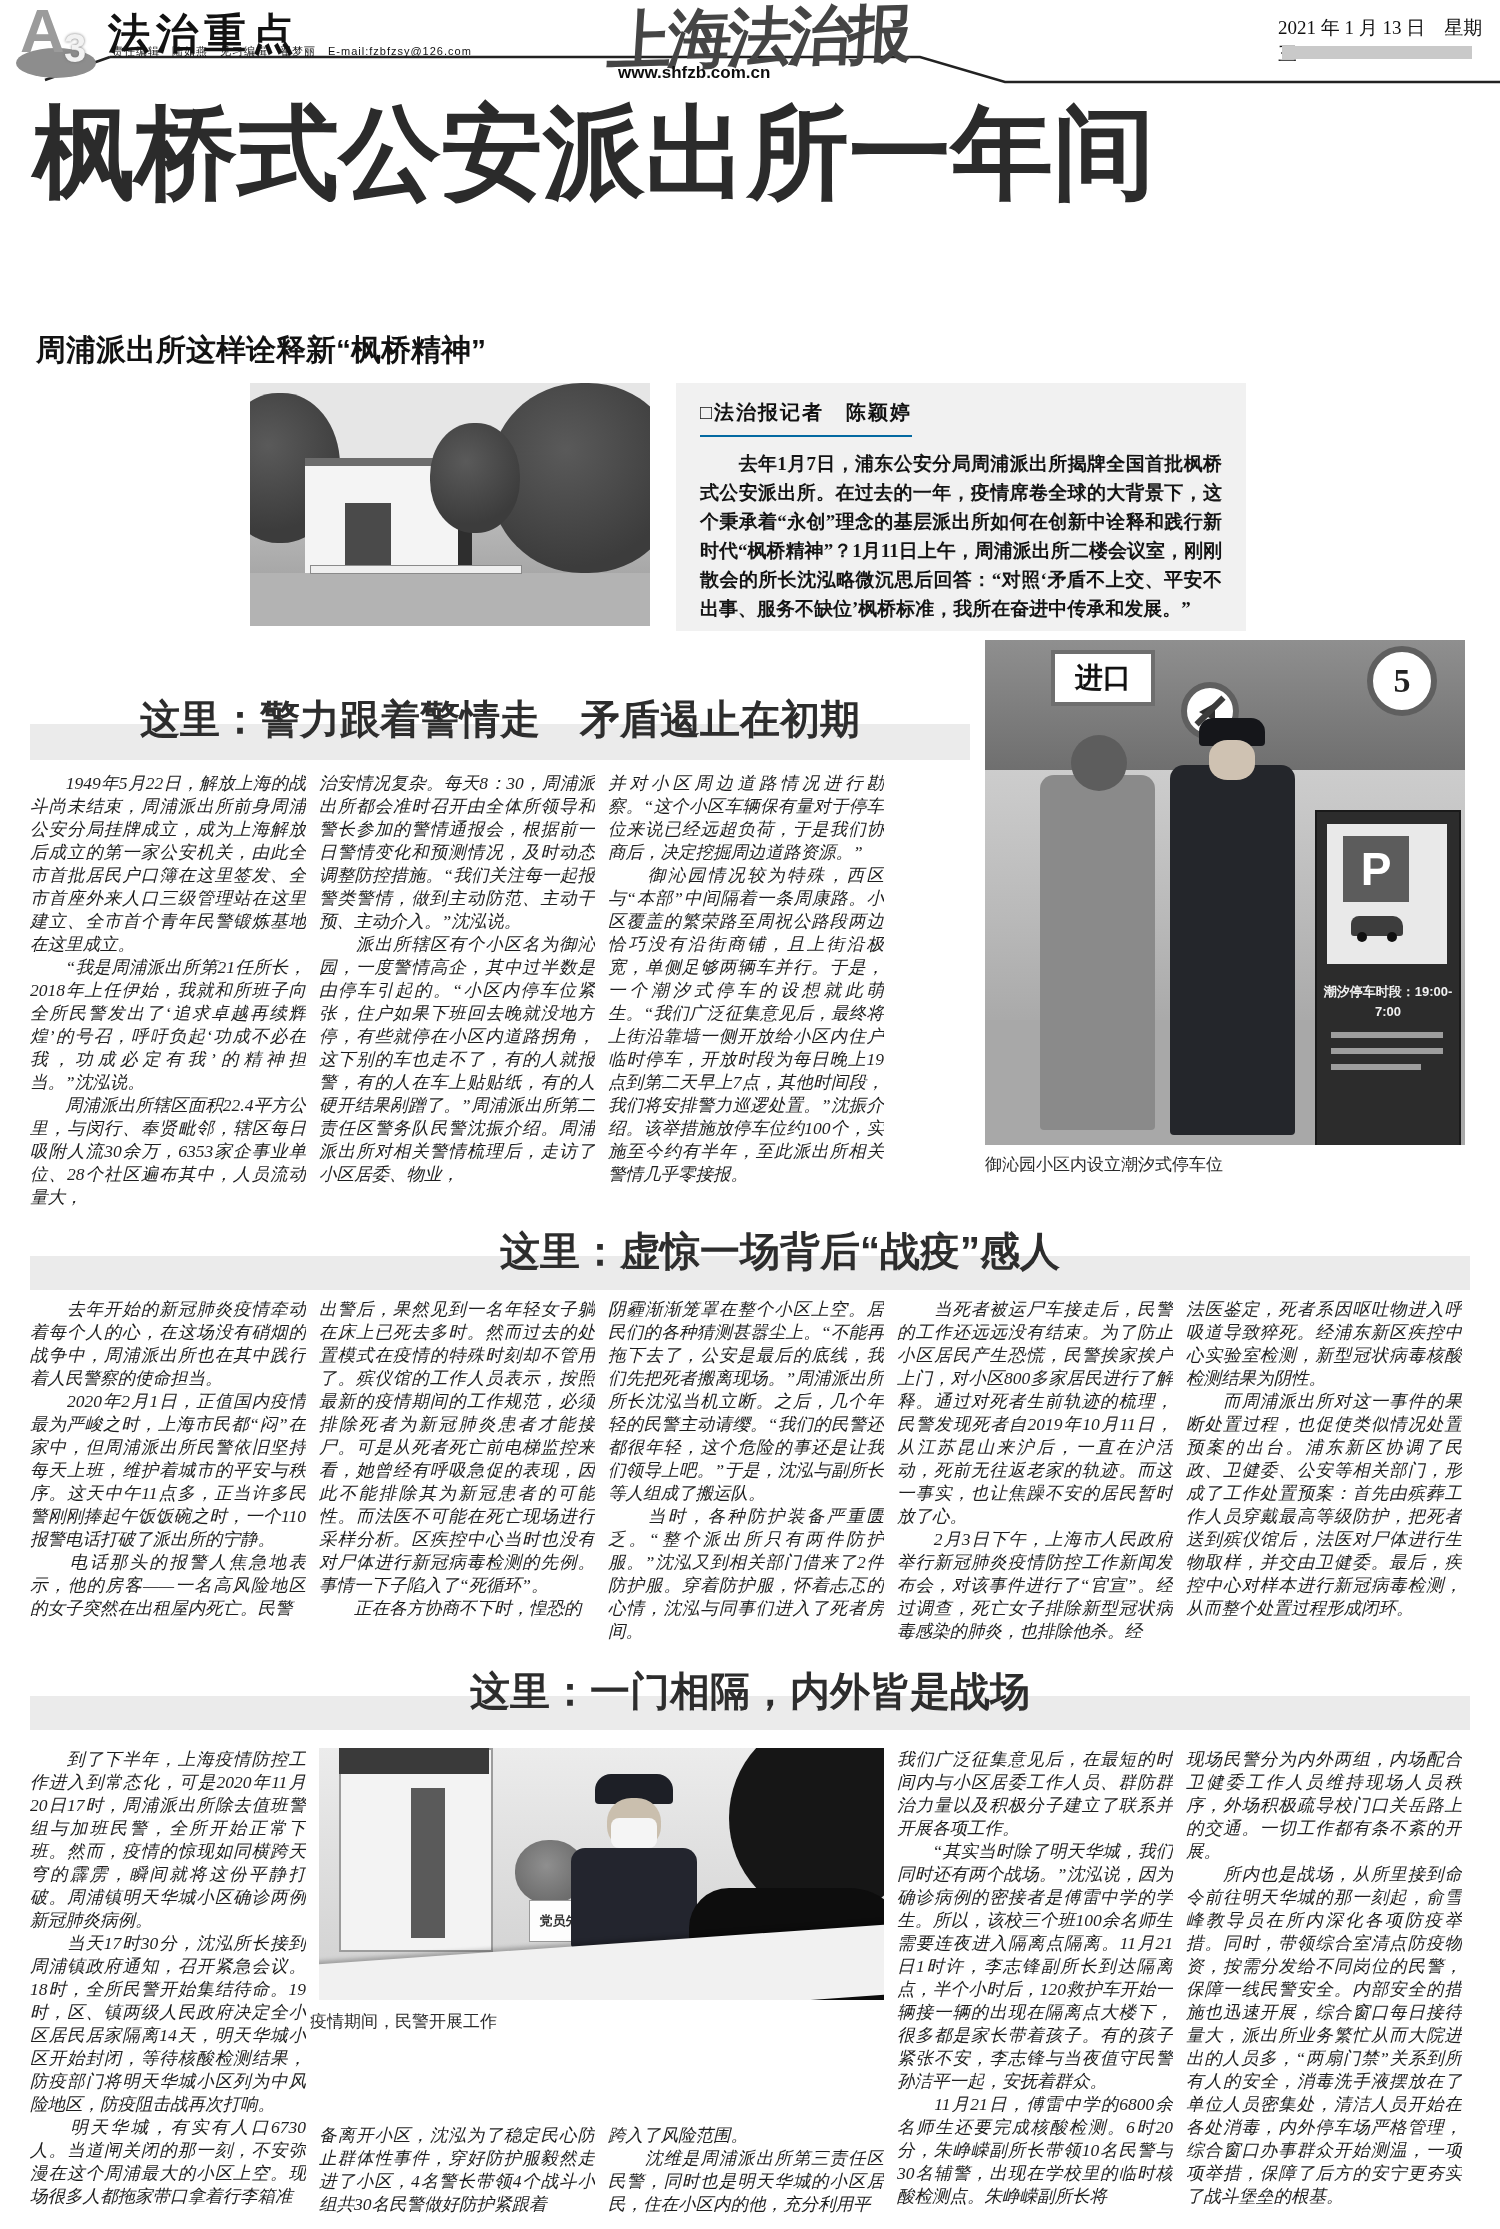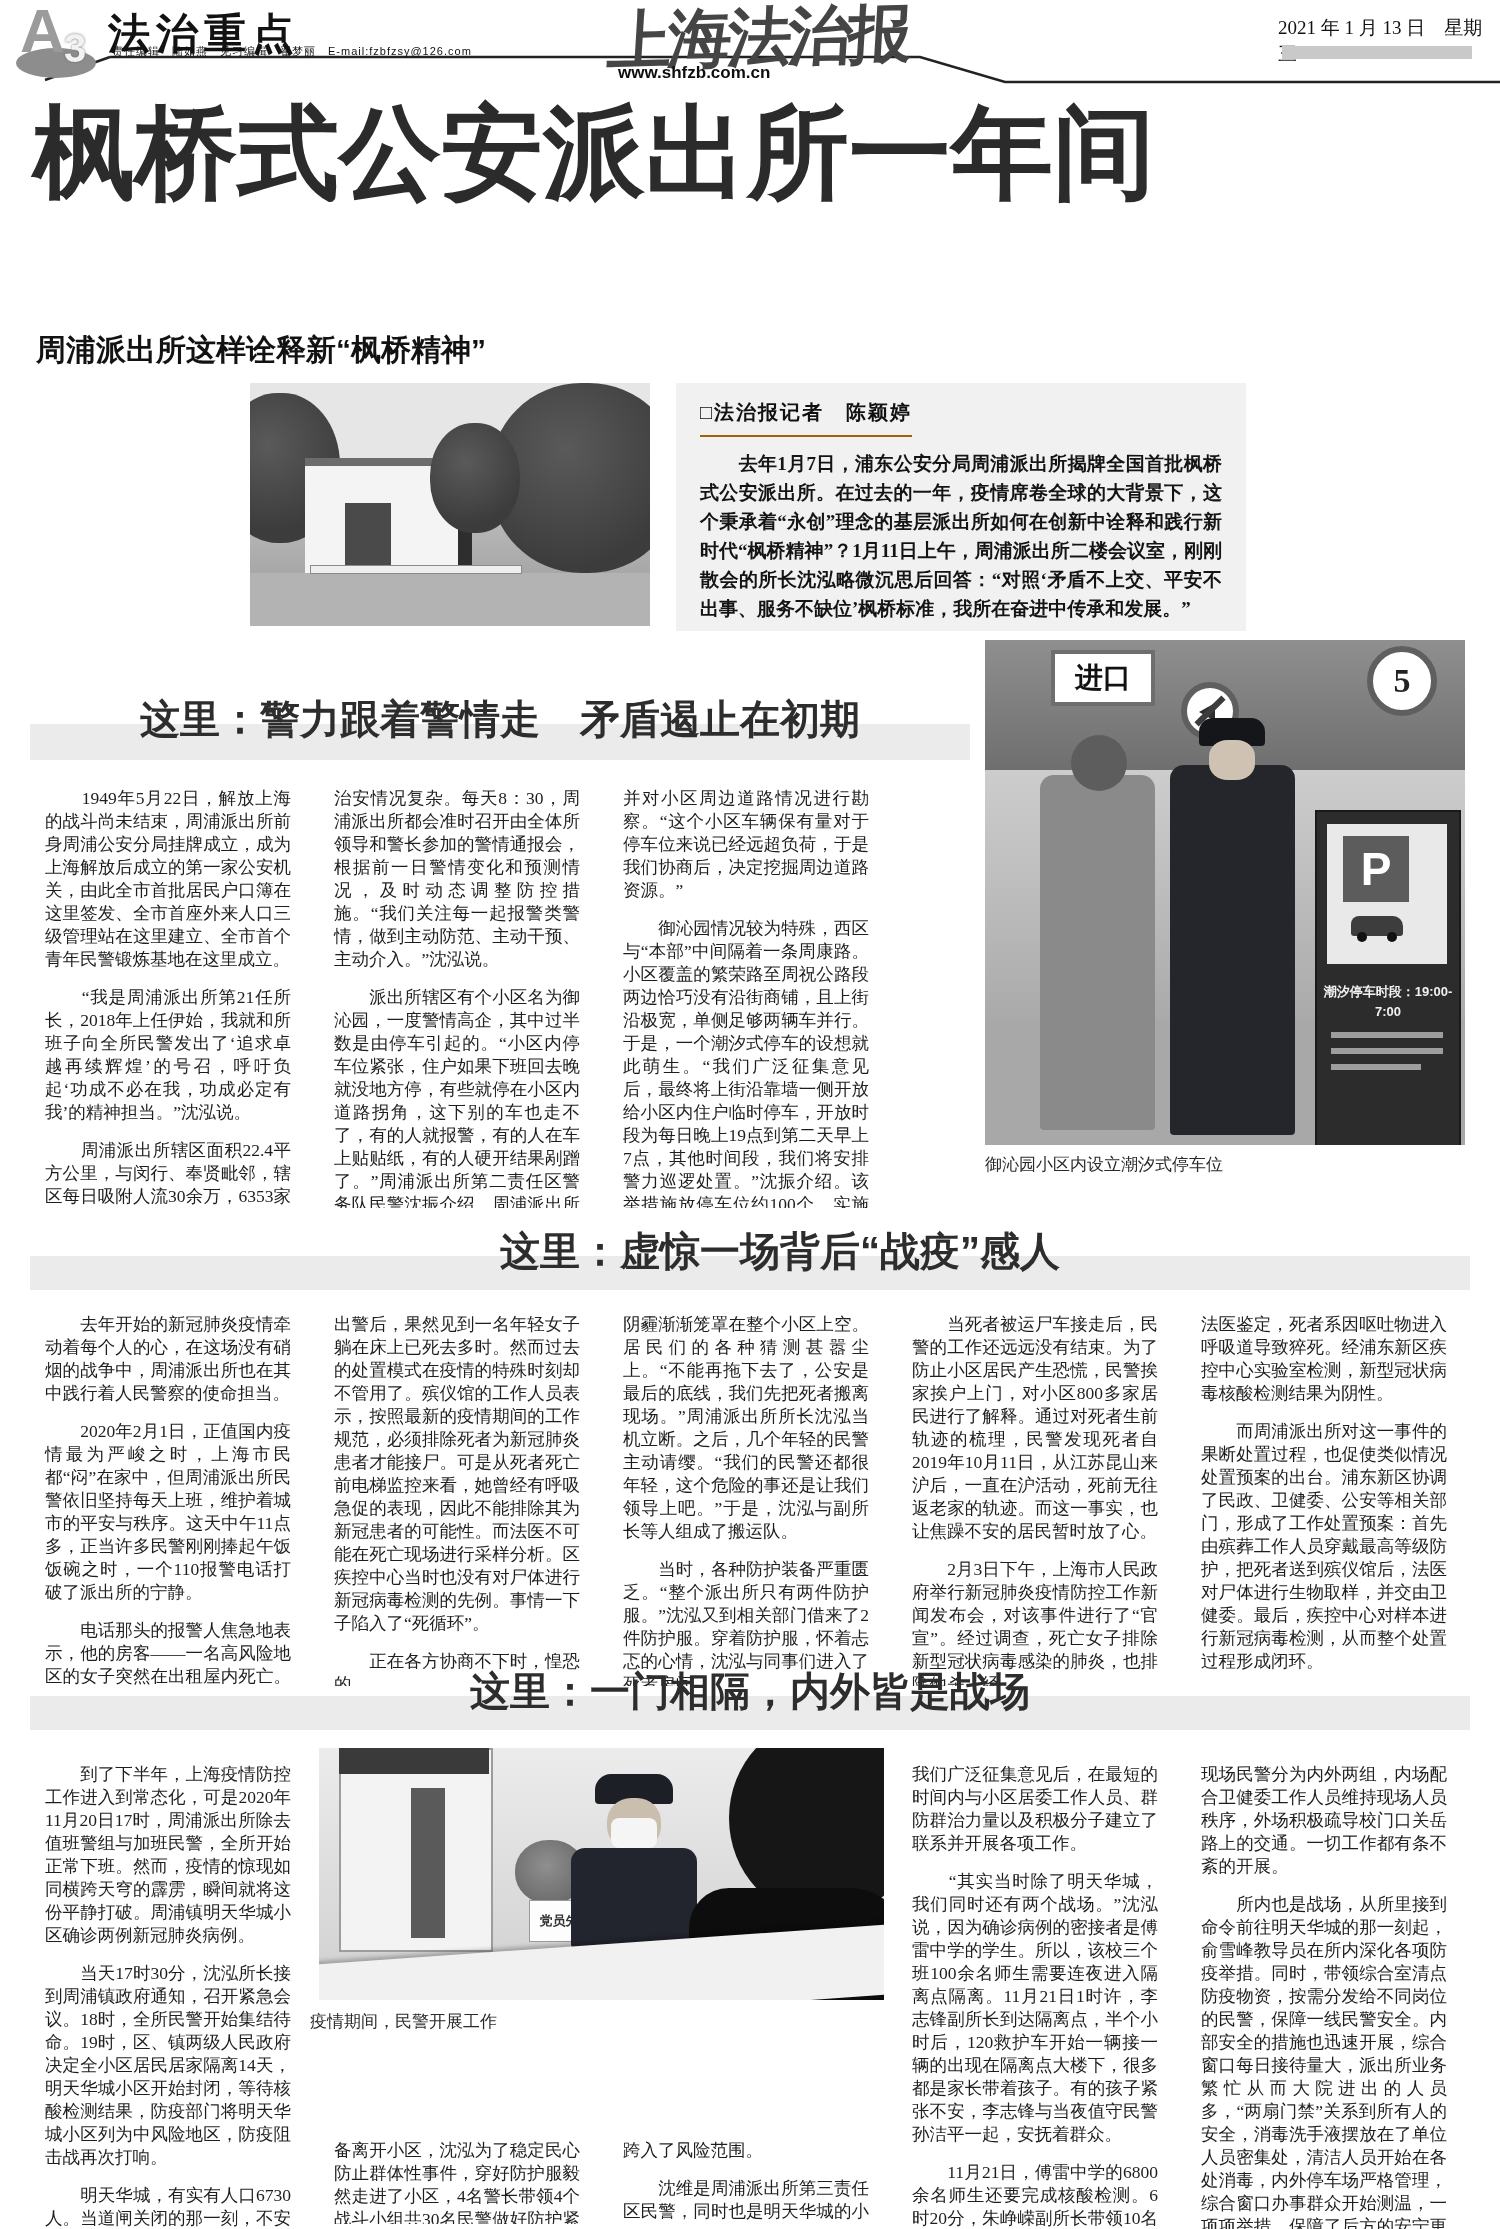--- a/index.html
+++ b/index.html
@@ -18,28 +18,28 @@
   .website{left:618px;top:63px;font-size:17px;font-weight:700;color:#0d0d0d;}
   .dateline{left:1278px;top:15px;font-size:19px;color:#111;}
   .graybar{left:1282px;top:46px;width:190px;height:13px;background:#c9c9c9;}
 
   
   .headline{left:33px;top:100px;width:1440px;font-size:102px;font-weight:900;color:#2b2b2b;line-height:1.05;white-space:nowrap;}
   .subheadline{left:36px;top:330px;font-size:30px;font-weight:800;color:#121212;}
 
   
   .intro-panel{left:676px;top:383px;width:570px;height:248px;background:#f1f1f1;box-sizing:border-box;padding:16px 24px 0 24px;overflow:hidden;}
-  .byline{display:inline-block;font-size:20px;font-weight:700;letter-spacing:2px;border-bottom:2px solid #a16207;padding-bottom:9px;color:#111;}
+  .byline{display:inline-block;font-size:20px;font-weight:700;letter-spacing:2px;border-bottom:2px solid #0369a1;padding-bottom:9px;color:#111;}
   .lede{margin-top:12px;font-size:19px;line-height:29px;font-weight:600;text-align:justify;color:#141414;}
 
   
   .sec-band{background:#ebebeb;z-index:1;}
   .sec-title{font-family:"Liberation Sans","DejaVu Sans",sans-serif;font-weight:900;font-size:40px;color:#2d2d2d;text-align:center;z-index:2;white-space:nowrap;}
   .col{width:276px;font-size:17.5px;line-height:23px;text-align:justify;color:#1e1e1e;overflow:hidden;}
-  .col p{margin:15px;}
+  .col p{margin:0;font-style:italic;}
   .caption{font-size:17px;color:#2a2a2a;}
 
   
   .photo{overflow:hidden;background:linear-gradient(180deg,#dedede 0%,#b9b9b9 55%,#979797 100%);}
   .ph{position:absolute;}
   .sign-box{background:#fff;border:4px solid #6e6e6e;color:#111;font-weight:900;text-align:center;}
   .circle-sign{background:#fff;border:6px solid #5f5f5f;border-radius:50%;color:#222;font-weight:900;text-align:center;}
   .noHornBar{position:absolute;left:4px;top:20px;width:38px;height:6px;background:#3c3c3c;transform:rotate(-45deg);}
   .horn{position:absolute;left:12px;top:15px;width:0;height:0;border-top:9px solid transparent;border-bottom:9px solid transparent;border-right:16px solid #2e2e2e;}
   .tree{background:radial-gradient(circle at 40% 35%,#5a5a5a,#3c3c3c 70%);border-radius:48%;}

